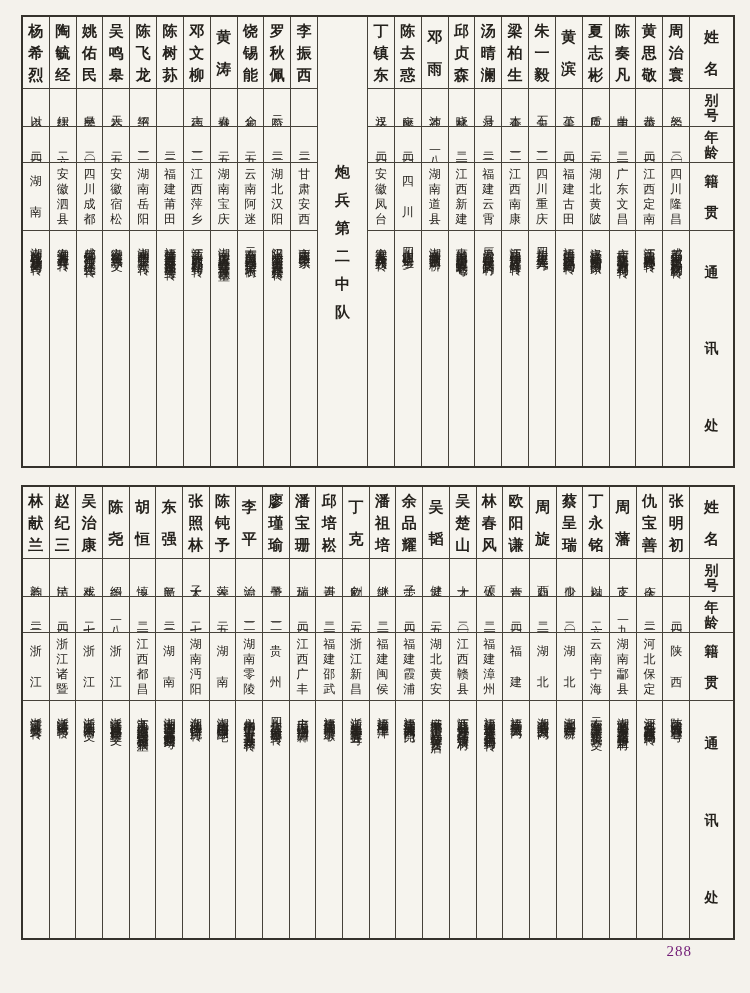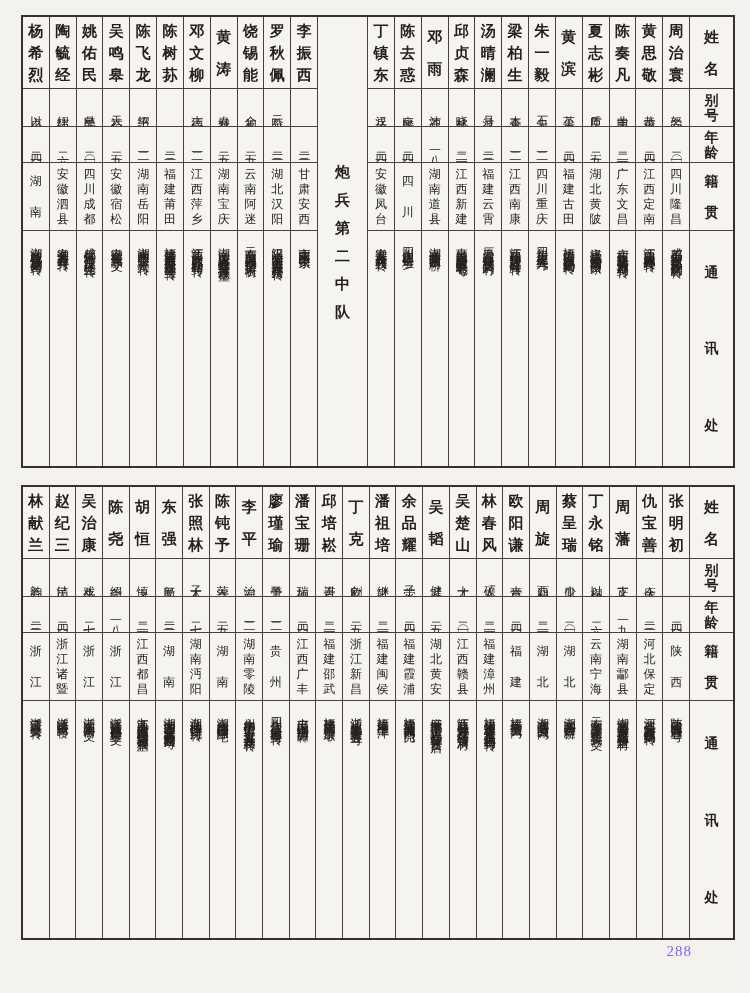--- a/index.html
+++ b/index.html
@@ -44,21 +44,21 @@
   
   .flow{justify-content:center;align-items:center;}
   .flow .vtext{
     writing-mode:vertical-rl;text-orientation:upright;
     font-size:12px;line-height:1.05;letter-spacing:2px;
   }
   .c-addr.flow{align-items:flex-start;justify-content:center;padding-top:7px;padding-bottom:4px;}
   .c-addr.flow .vtext{letter-spacing:1.5px;max-height:100%;}
   .page-number{
     position:absolute;right:58px;top:943px;
-    font-family:"Liberation Serif",serif;font-size:15px;color:#8b5cf6;letter-spacing:1px;
+    font-family:"Liberation Serif",serif;font-size:15px;color:#701a75;letter-spacing:1px;
   }
 </style>
 </head>
 <body>
 
 <div class="page">
   <div id="table-top" class="rtable">
       <div class="col header">
         <div class="cell spread c-name hdr">
           <span class="ch">姓</span>

